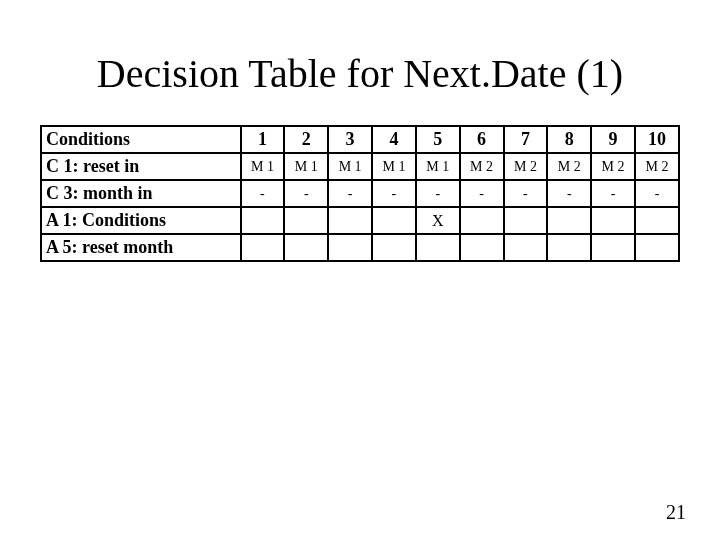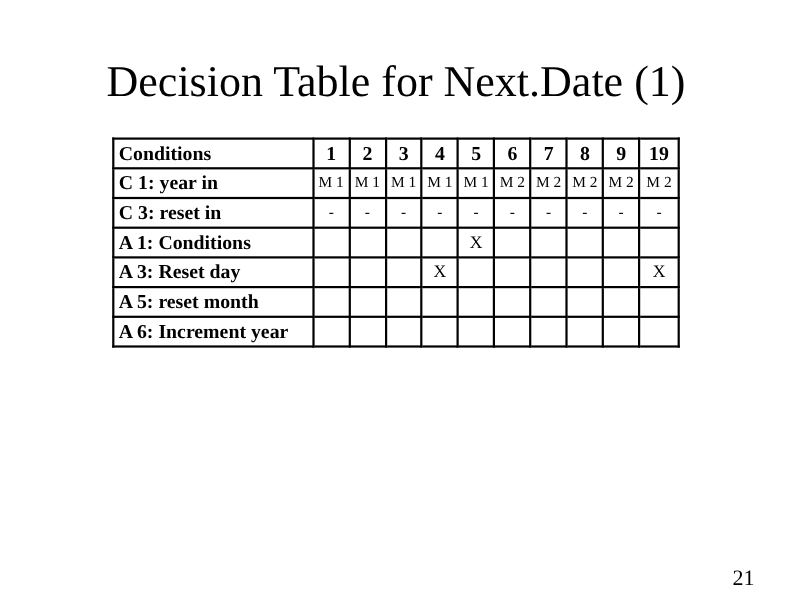--- a/index.html
+++ b/index.html
@@ -21,21 +21,21 @@
   }
   h1.title {
     font-weight: normal;
     font-size: 40px;
     margin: 20px 0 28px 0;
     text-align: center;
     white-space: nowrap;
   }
   table.dt {
     border-collapse: collapse;
-    width: 516px;
+    width: 640px;
     margin: 0 auto;
   }
   table.dt th, table.dt td {
     border: 2px solid #000;
     padding: 2px 4px;
     height: 24px;
     box-sizing: border-box;
   }
   table.dt th.rowlabel {
     text-align: left;
@@ -58,21 +58,21 @@
   }
   
   
   table.dt tr.act td.val {
     text-align: center;
     font-size: 16px;
   }
   .pagenum {
     position: absolute;
     right: 34px;
-    bottom: 2px;
+    bottom: 16px;
     font-size: 20px;
   }
 </style>
 </head>
 <body>
 
 <div class="slide">
 
   <h1 class="title">Decision Table for Next.Date (1)</h1>
 
@@ -83,38 +83,38 @@
       <th class="rowlabel">Conditions</th>
       <td>1</td>
       <td>2</td>
       <td>3</td>
       <td>4</td>
       <td>5</td>
       <td>6</td>
       <td>7</td>
       <td>8</td>
       <td>9</td>
-      <td>19</td>
+      <td>10</td>
     </tr>
 
     <tr class="cond">
-      <th class="rowlabel">C 1: year in</th>
+      <th class="rowlabel">C 1: reset in</th>
       <td class="val">M 1</td>
       <td class="val">M 1</td>
       <td class="val">M 1</td>
       <td class="val">M 1</td>
       <td class="val">M 1</td>
       <td class="val">M 2</td>
       <td class="val">M 2</td>
       <td class="val">M 2</td>
       <td class="val">M 2</td>
       <td class="val">M 2</td>
     </tr>
     <tr class="cond">
-      <th class="rowlabel">C 3: reset in</th>
+      <th class="rowlabel">C 3: month in</th>
       <td class="val">-</td>
       <td class="val">-</td>
       <td class="val">-</td>
       <td class="val">-</td>
       <td class="val">-</td>
       <td class="val">-</td>
       <td class="val">-</td>
       <td class="val">-</td>
       <td class="val">-</td>
       <td class="val">-</td>
@@ -128,47 +128,21 @@
       <td class="val"></td>
       <td class="val"></td>
       <td class="val">X</td>
       <td class="val"></td>
       <td class="val"></td>
       <td class="val"></td>
       <td class="val"></td>
       <td class="val"></td>
     </tr>
     <tr class="act">
-      <th class="rowlabel">A 3: Reset day</th>
-      <td class="val"></td>
-      <td class="val"></td>
-      <td class="val"></td>
-      <td class="val">X</td>
-      <td class="val"></td>
-      <td class="val"></td>
-      <td class="val"></td>
-      <td class="val"></td>
-      <td class="val"></td>
-      <td class="val">X</td>
-    </tr>
-    <tr class="act">
       <th class="rowlabel">A 5: reset month</th>
-      <td class="val"></td>
-      <td class="val"></td>
-      <td class="val"></td>
-      <td class="val"></td>
-      <td class="val"></td>
-      <td class="val"></td>
-      <td class="val"></td>
-      <td class="val"></td>
-      <td class="val"></td>
-      <td class="val"></td>
-    </tr>
-    <tr class="act">
-      <th class="rowlabel">A 6: Increment year</th>
       <td class="val"></td>
       <td class="val"></td>
       <td class="val"></td>
       <td class="val"></td>
       <td class="val"></td>
       <td class="val"></td>
       <td class="val"></td>
       <td class="val"></td>
       <td class="val"></td>
       <td class="val"></td>

